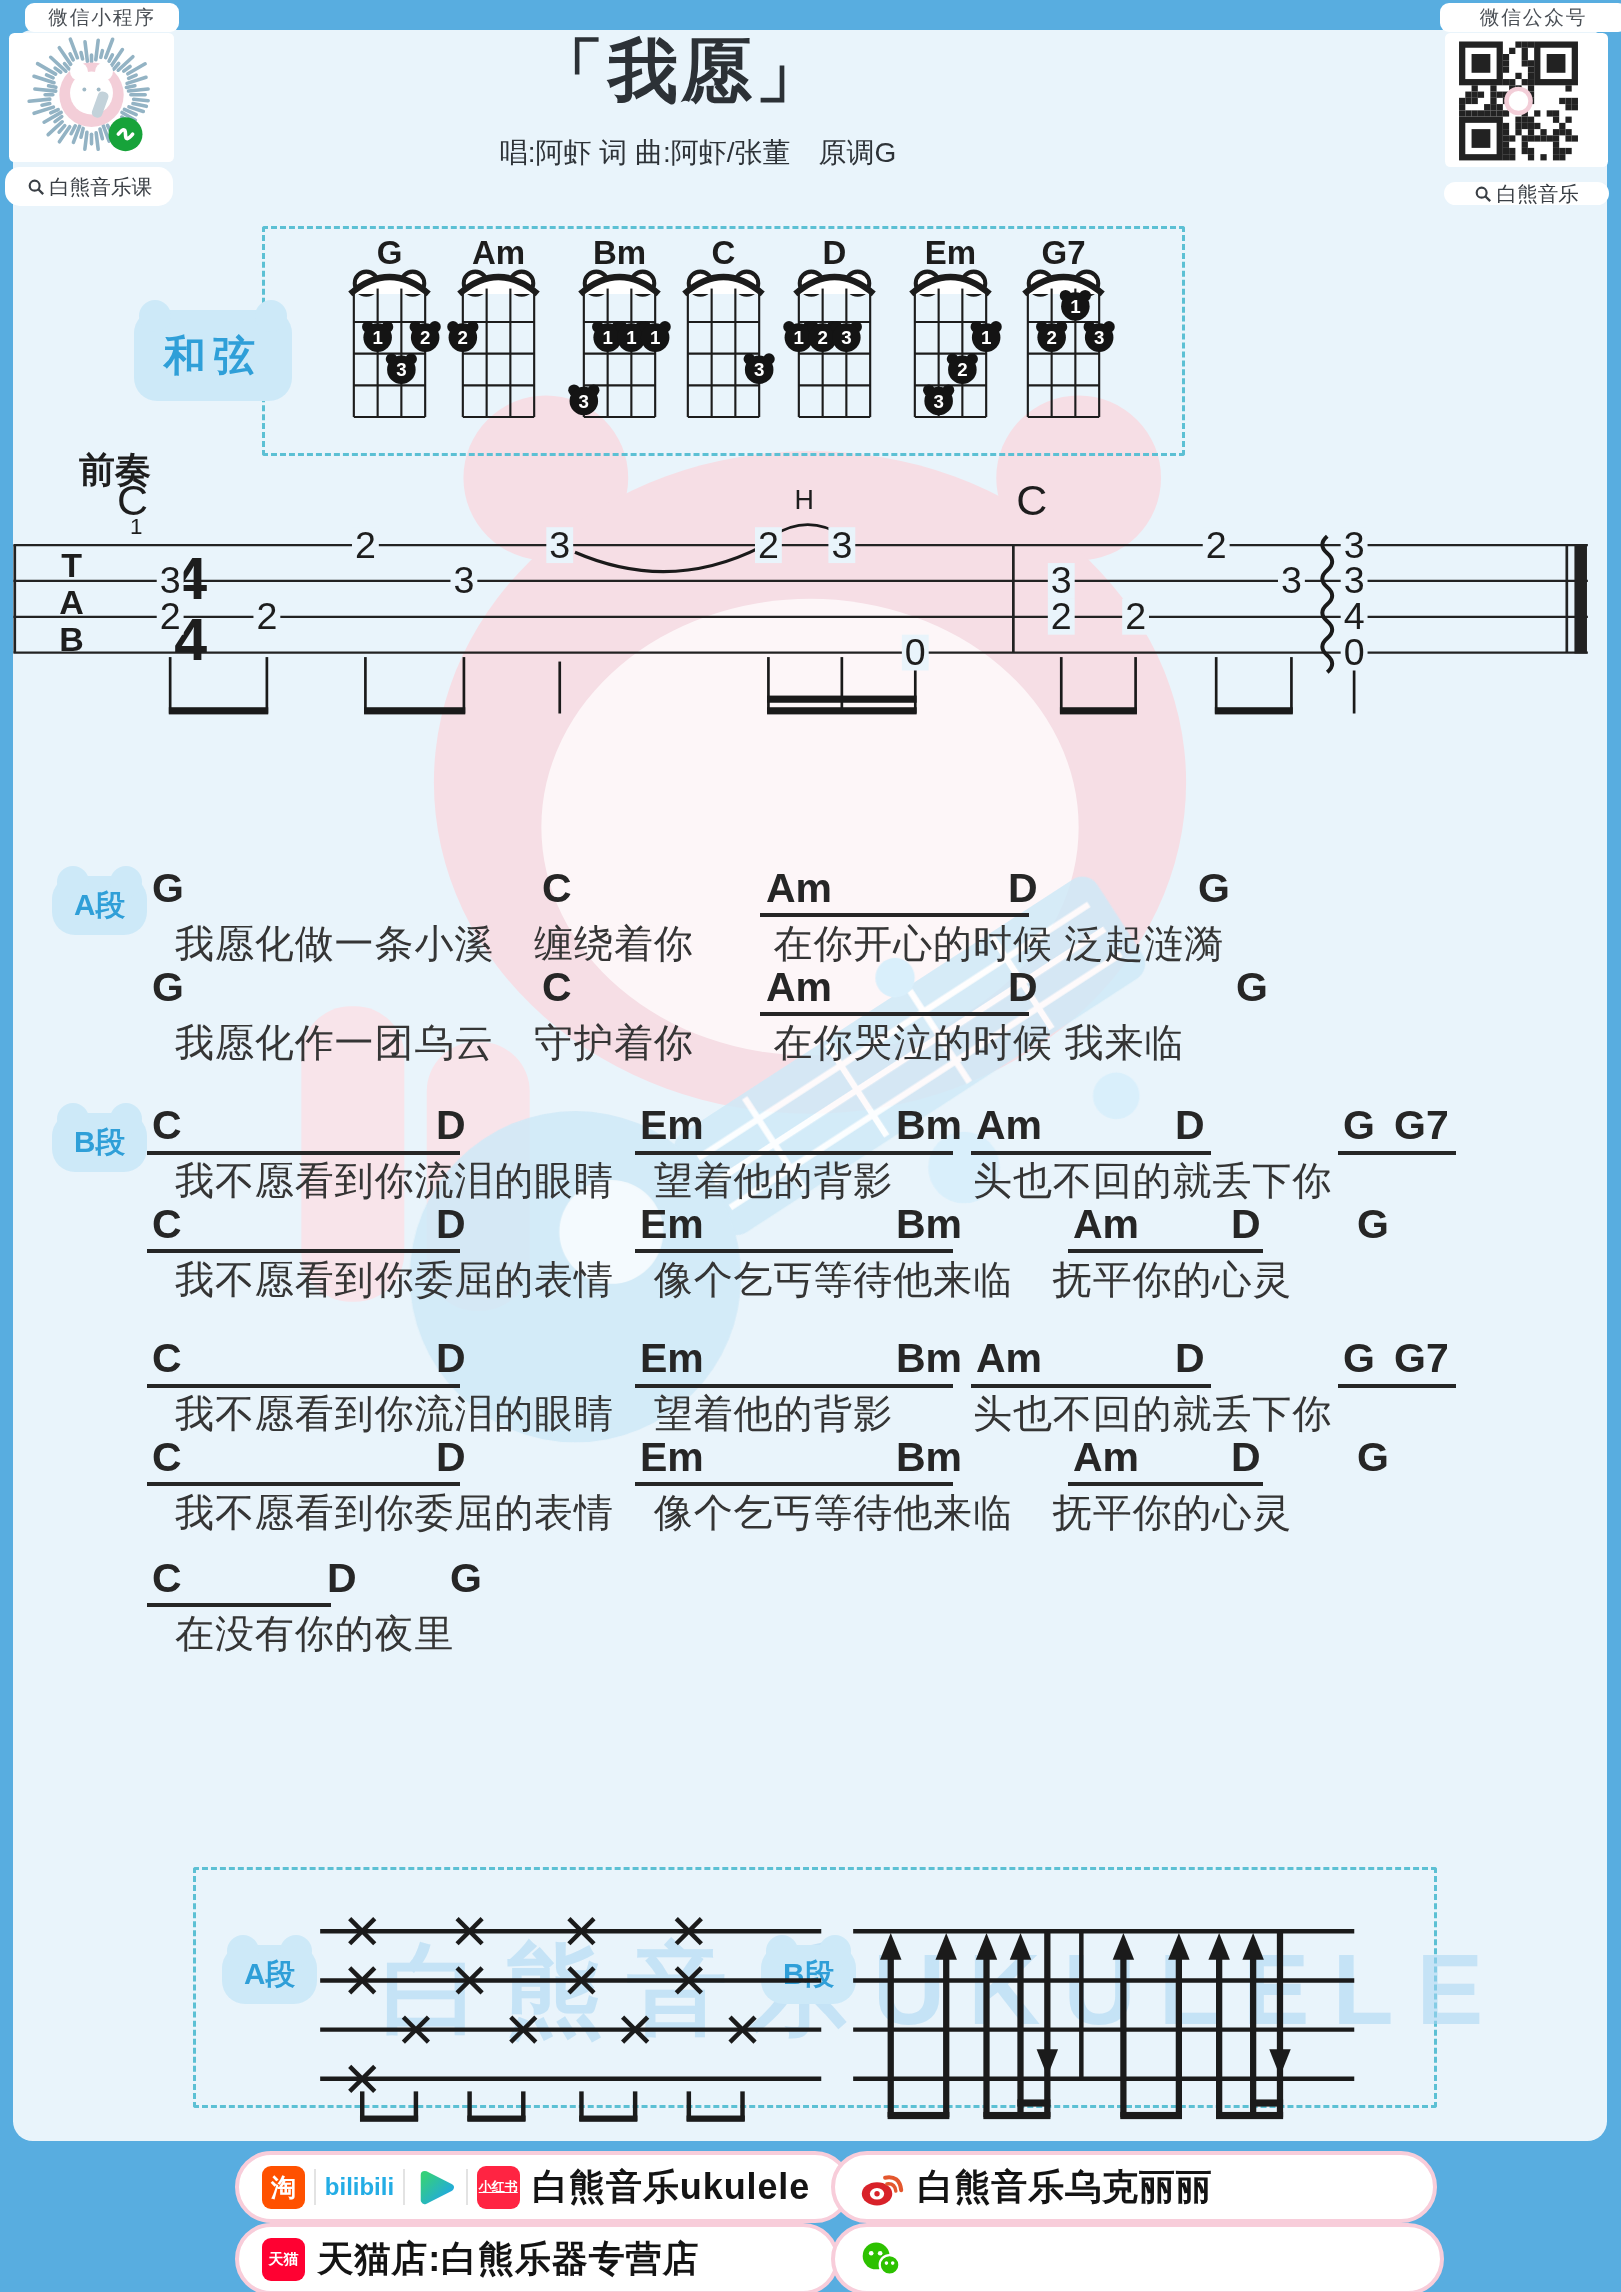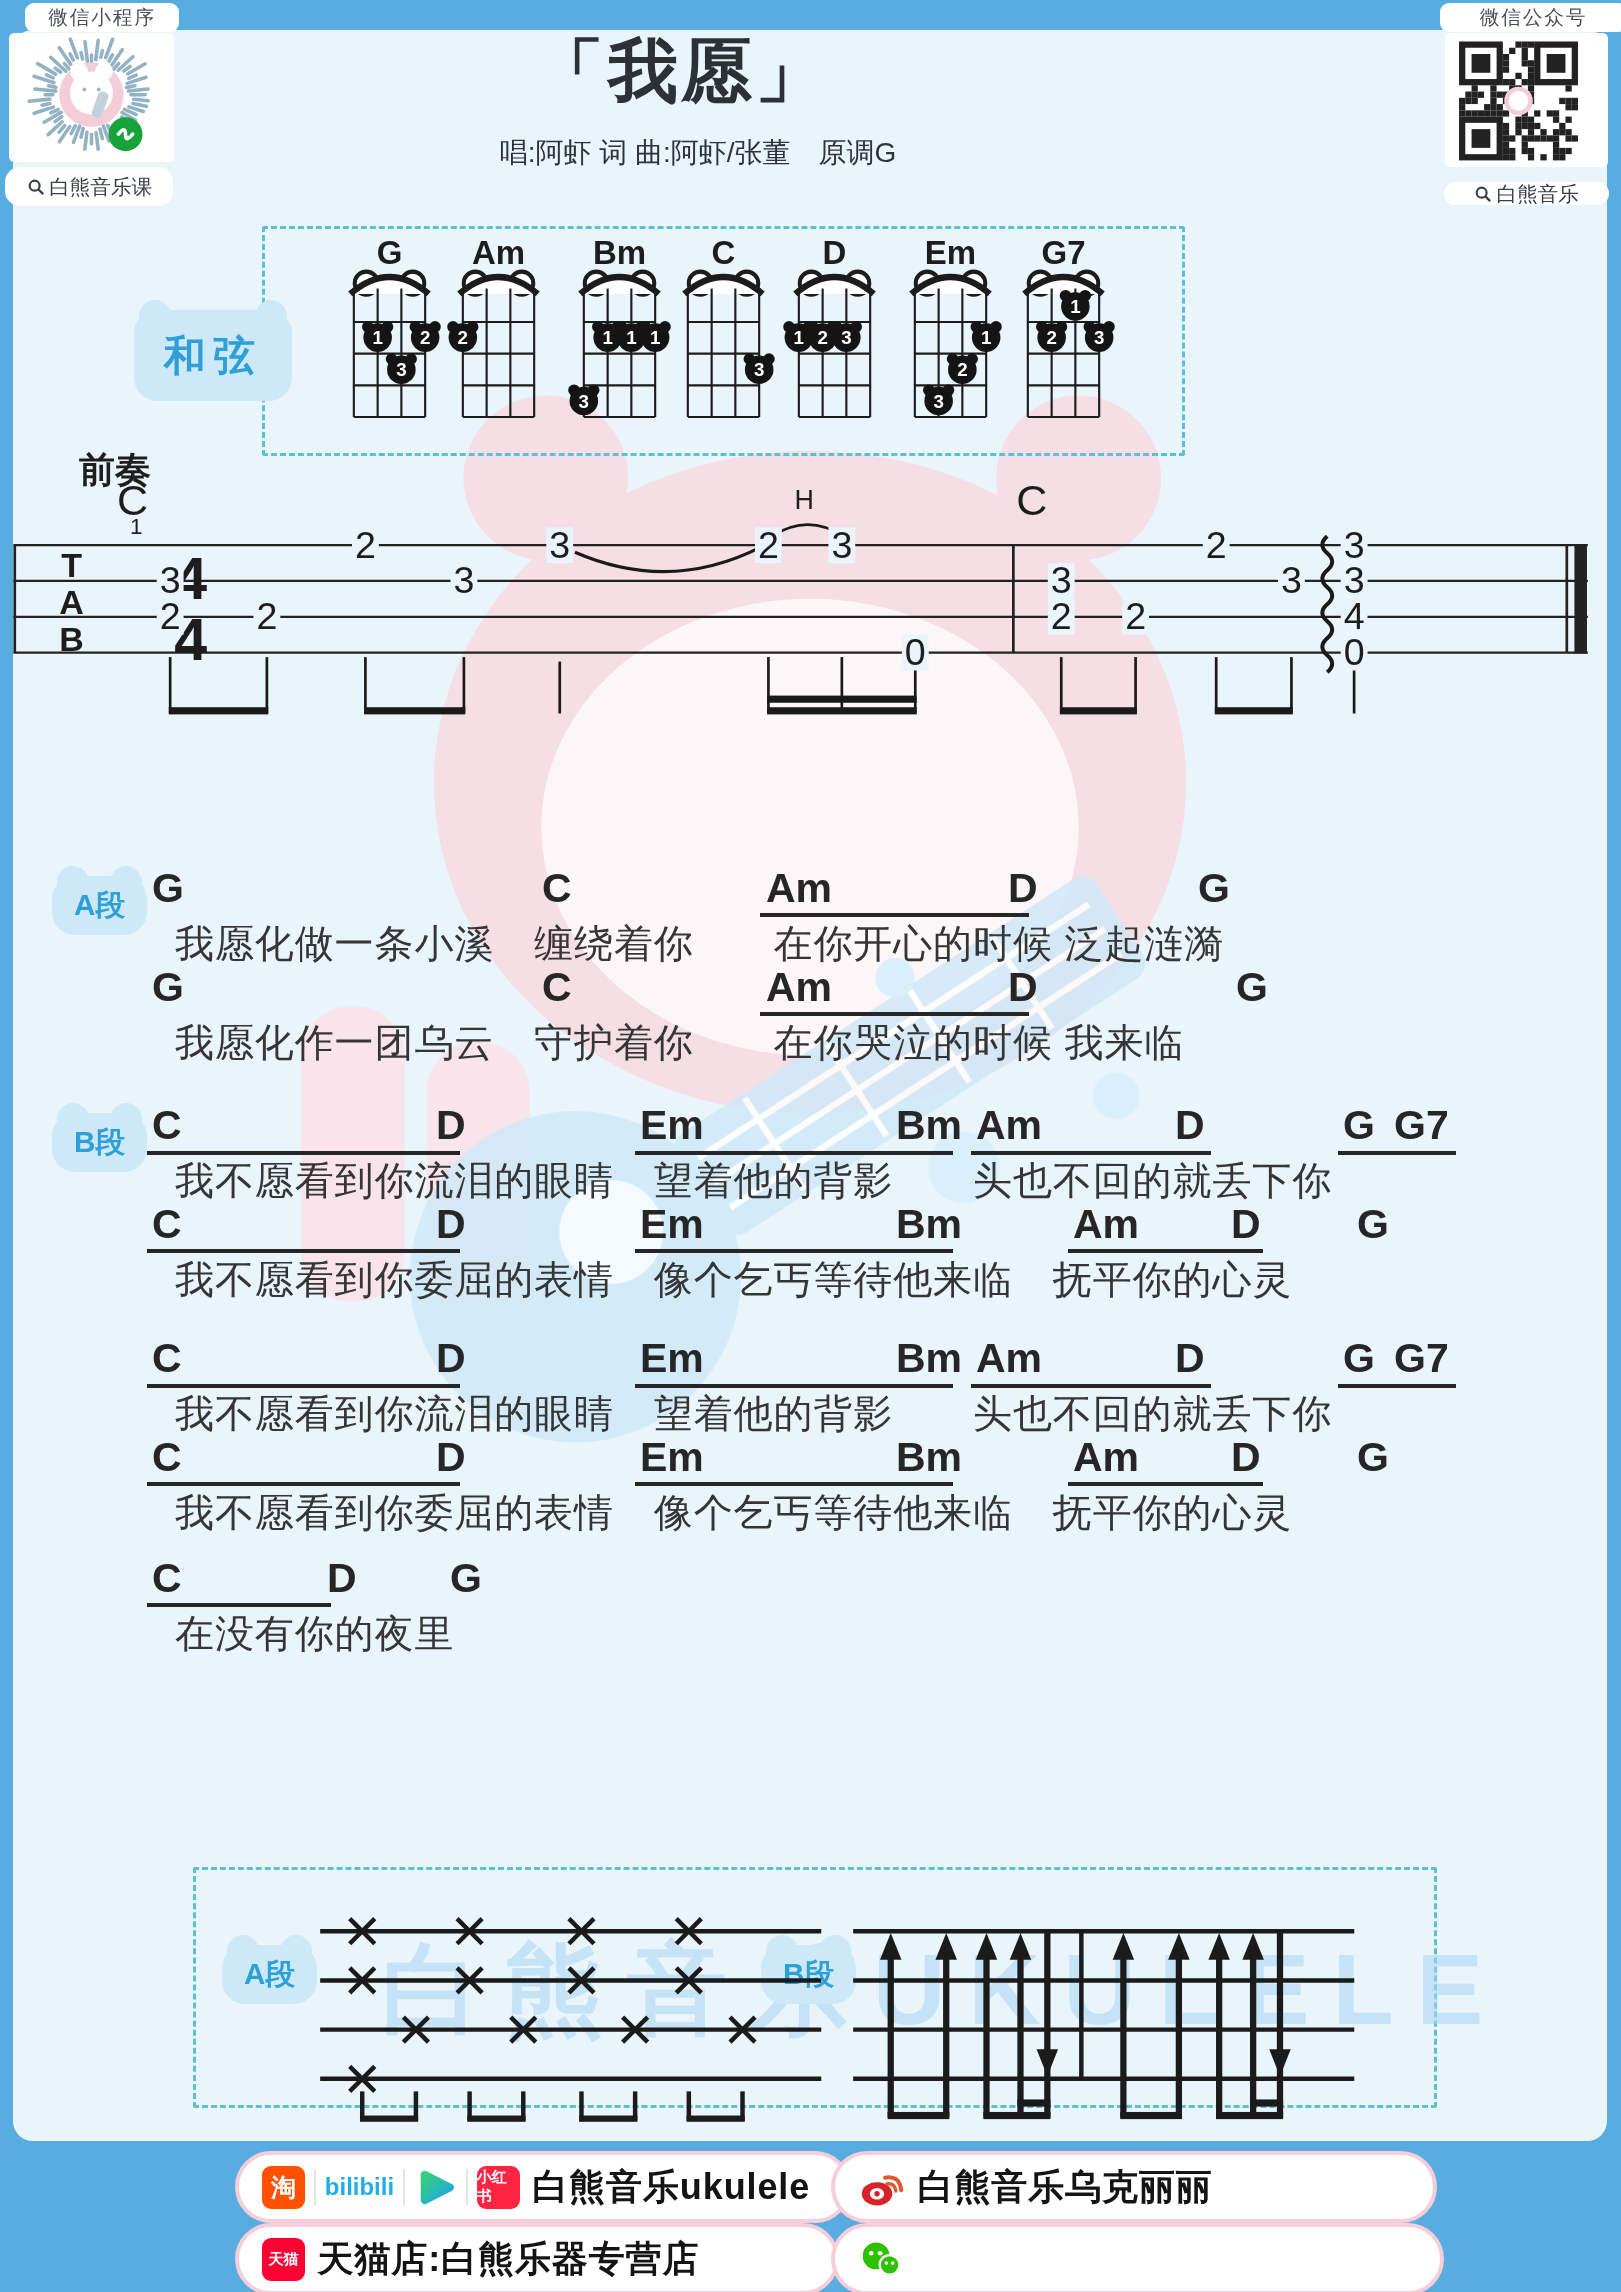--- a/index.html
+++ b/index.html
@@ -723,21 +723,21 @@
       <svg width="43" height="43" viewBox="0 0 48 48">
         <defs>
           <linearGradient id="pg" x1="0" y1="0" x2="1" y2="1">
             <stop offset="0" stop-color="#35d07a"></stop>
             <stop offset="1" stop-color="#1fa5ea"></stop>
           </linearGradient>
         </defs>
         <polygon points="12,10 40,24 12,38" fill="url(#pg)" stroke="url(#pg)" stroke-width="9" stroke-linejoin="round"></polygon>
       </svg>
       <span class="vdiv"></span>
-      <span class="icon-sq" style="background: rgb(255, 36, 66); font-size: 15px;">小红书</span>
+      <span class="icon-sq" style="background: rgb(255, 36, 66); font-size: 13px; text-decoration: underline;">小红书</span>
     </span>
   <span class="pill-text">白熊音乐ukulele</span>
 </div>
 <div class="pill" style="left:831px;top:2151px;width:552px;height:64px;">
   <span class="pill-icons" id="icons-1">
       <svg width="47" height="43" viewBox="0 0 52 48">
         <ellipse cx="21" cy="31" rx="17" ry="13" fill="#D8222A"></ellipse>
         <ellipse cx="21" cy="31" rx="8" ry="6.5" fill="#fff"></ellipse>
         <circle cx="21" cy="31" r="3" fill="#D8222A"></circle>
         <path d="M30,13 Q46,10 48,27" fill="none" stroke="#E4572E" stroke-width="4.5" stroke-linecap="round"></path>

